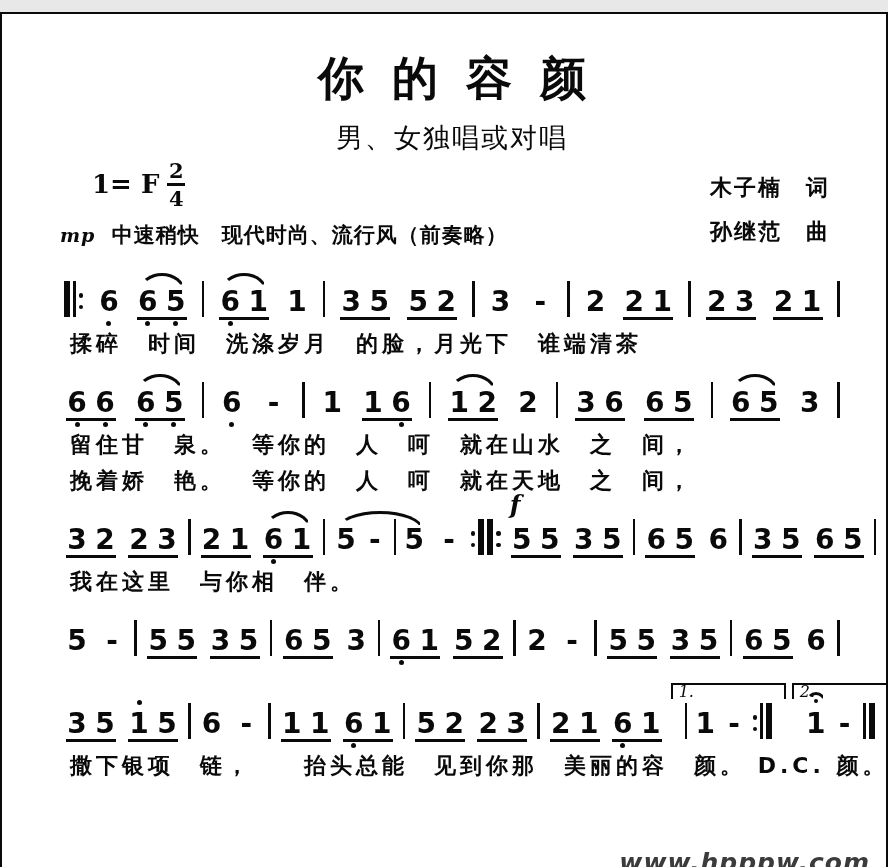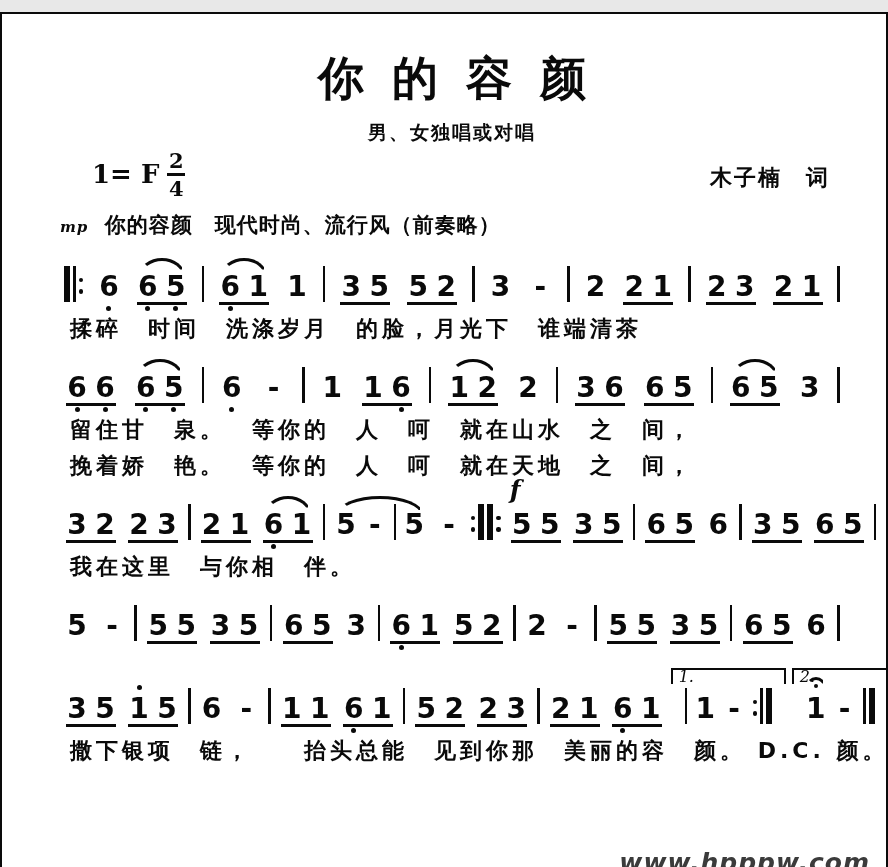--- a/index.html
+++ b/index.html
@@ -8,30 +8,30 @@
     width:888px; height:867px; margin:12px auto; position:relative;
     background:#ffffff; border:2px solid #0a0a0a; overflow:hidden;
     font-family:"DejaVu Sans","Liberation Sans",sans-serif; color:#0a0a0a;
     padding:6px 42px 0 58px;
   }
   
   .title {
     text-align:center; font-size:46px; font-weight:bold;
     letter-spacing:28px; padding-left:28px; margin:28px 0 10px;
   }
-  .subtitle { text-align:center; font-size:19px; font-weight:700; letter-spacing:2px; margin-bottom:2px; }
+  .subtitle { text-align:center; font-size:27px; font-weight:400; letter-spacing:2px; margin-bottom:2px; }
   .meta-row { display:flex; justify-content:space-between; align-items:flex-start; margin-top:4px;gap:32px; }
   .keysig {
     display:flex; align-items:center; gap:8px; margin-left:32px;
     font-family:"DejaVu Serif","Liberation Serif",serif; font-size:26px; font-weight:bold;
   }
   .frac { display:inline-flex; flex-direction:column; align-items:center; line-height:1; font-size:21px; font-weight:bold; }
   .fracline { width:18px; height:2.5px; background:#0a0a0a; margin:2px 0; }
   .tempo { font-size:21px; font-weight:bold; margin-top:12px; letter-spacing:1px; }
-  .dyn-mp { font-family:"DejaVu Serif","Liberation Serif",serif; font-weight:bold; font-size:15px; margin-right:8px; }
+  .dyn-mp { font-family:"DejaVu Serif","Liberation Serif",serif; font-weight:bold; font-size:19px; margin-right:8px; }
   .credits { font-size:22px; font-weight:600; text-align:right; line-height:2.0; margin:6px 14px 0 0; letter-spacing:2px; }
   
   #score { margin-top:14px; }
   .line { margin-bottom:7px; }
   .music-row { display:flex; align-items:flex-end; justify-content:space-between; padding-top:8px; min-height:58px; }
   .unit { display:inline-flex; align-items:flex-end; position:relative; margin:0 3px; }
   .unit.beam::after {
     content:""; position:absolute; left:3px; right:3px; bottom:6px;
     border-bottom:3px solid #0a0a0a;
   }
@@ -90,25 +90,26 @@
       <div class="keysig">
         <span>1= F</span>
         <span class="frac">
           <span>2</span>
           <span class="fracline"></span>
           <span>4</span>
         </span>
       </div>
       <div class="tempo">
         <em class="dyn-mp">mp</em>
-        <span>你的容颜　现代时尚、流行风（前奏略）</span>
+        <span>中速稍快　现代时尚、流行风（前奏略）</span>
       </div>
     </div>
     <div class="credits">
       <div>木子楠　词</div>
+      <div>孙继范　曲</div>
     </div>
   </div>
 
   <div id="score">
       <div class="line">
         <div class="music-row">
           <span class="barwrap">
             <i class="bar thick"></i>
             <i class="bar"></i>
             <i class="dotcol">

